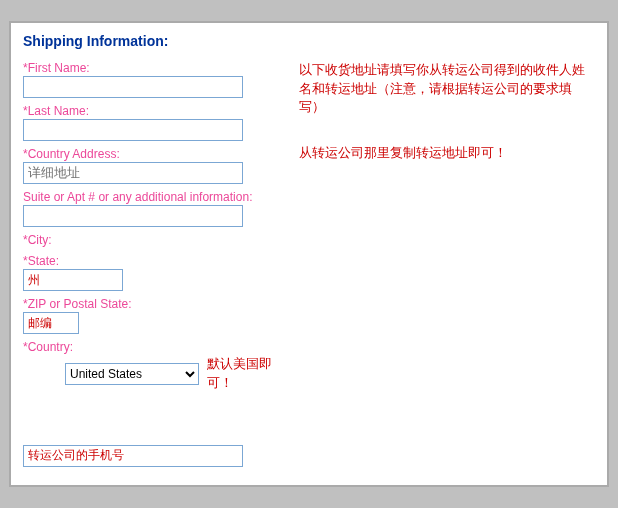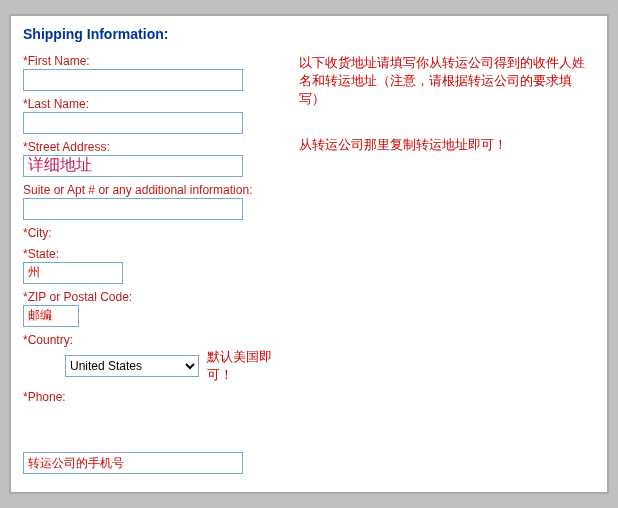--- a/index.html
+++ b/index.html
@@ -64,21 +64,21 @@
       color: #cc0000;
       font-size: 13px;
       line-height: 1.4;
       margin-left: 4px;
       font-family: Liberation Serif, serif;
     }
     .field-group {
       margin-bottom: 4px;
     }
     .field-label {
-      color: #b91c1c;
+      color: #ec4899;
       font-size: 12px;
       margin-bottom: 1px;
       display: block;
     }
     .text-input {
       width: 220px;
       height: 22px;
       border: 1px solid #7BA7D4;
       padding: 2px 4px;
       font-size: 12px;
@@ -97,22 +97,22 @@
     }
     .text-input-xsmall {
       width: 56px;
     }
     .phone-input {
       color: #cc0000;
       font-size: 12px;
       margin-top: 47px;
     }
     .street-input {
-      color: #be185d;
-      font-size: 16px;
+      color: #737373;
+      font-size: 13px;
     }
     .city-input {
       color: #cc0000;
       font-size: 12px;
     }
     .state-input {
       color: #cc0000;
       font-size: 12px;
     }
     .zip-input {
@@ -147,55 +147,54 @@
         <label class="field-label">*First Name:</label>
         <input type="text" class="text-input text-input-wide" style="">
       </div>
 
       <div class="field-group">
         <label class="field-label">*Last Name:</label>
         <input type="text" class="text-input text-input-wide" style="">
       </div>
 
       <div class="field-group">
-        <label class="field-label">*Street Address:</label>
+        <label class="field-label">*Country Address:</label>
         <input type="text" class="text-input text-input-wide street-input" value="详细地址" style="">
       </div>
 
       <div class="field-group">
         <label class="field-label">Suite or Apt # or any additional information:</label>
         <input type="text" class="text-input text-input-wide" style="">
       </div>
 
       <div class="field-group">
         <label class="field-label">*City:</label>
       </div>
 
       <div class="field-group">
         <label class="field-label">*State:</label>
         <input type="text" class="text-input text-input-small state-input" value="州" style="">
       </div>
 
       <div class="field-group">
-        <label class="field-label">*ZIP or Postal Code:</label>
+        <label class="field-label">*ZIP or Postal State:</label>
         <input type="text" class="text-input text-input-xsmall zip-input" value="邮编" style="">
       </div>
 
       <div class="field-group">
         <label class="field-label">*Country:</label>
         <div class="country-row">
           <select class="country-select">
             <option value="United States">United States</option>
           </select>
           <span class="annotation-country">默认美国即可！</span>
         </div>
       </div>
 
       <div class="field-group">
-        <label class="field-label">*Phone:</label>
         <input type="text" class="text-input text-input-wide phone-input" value="转运公司的手机号" style="">
       </div>
 
     </div>
 
     <div class="annotations-area">
       <div class="annotation-top">以下收货地址请填写你从转运公司得到的收件人姓名和转运地址（注意，请根据转运公司的要求填写）</div>
       <div class="annotation-bottom">从转运公司那里复制转运地址即可！</div>
     </div>
   </div>

